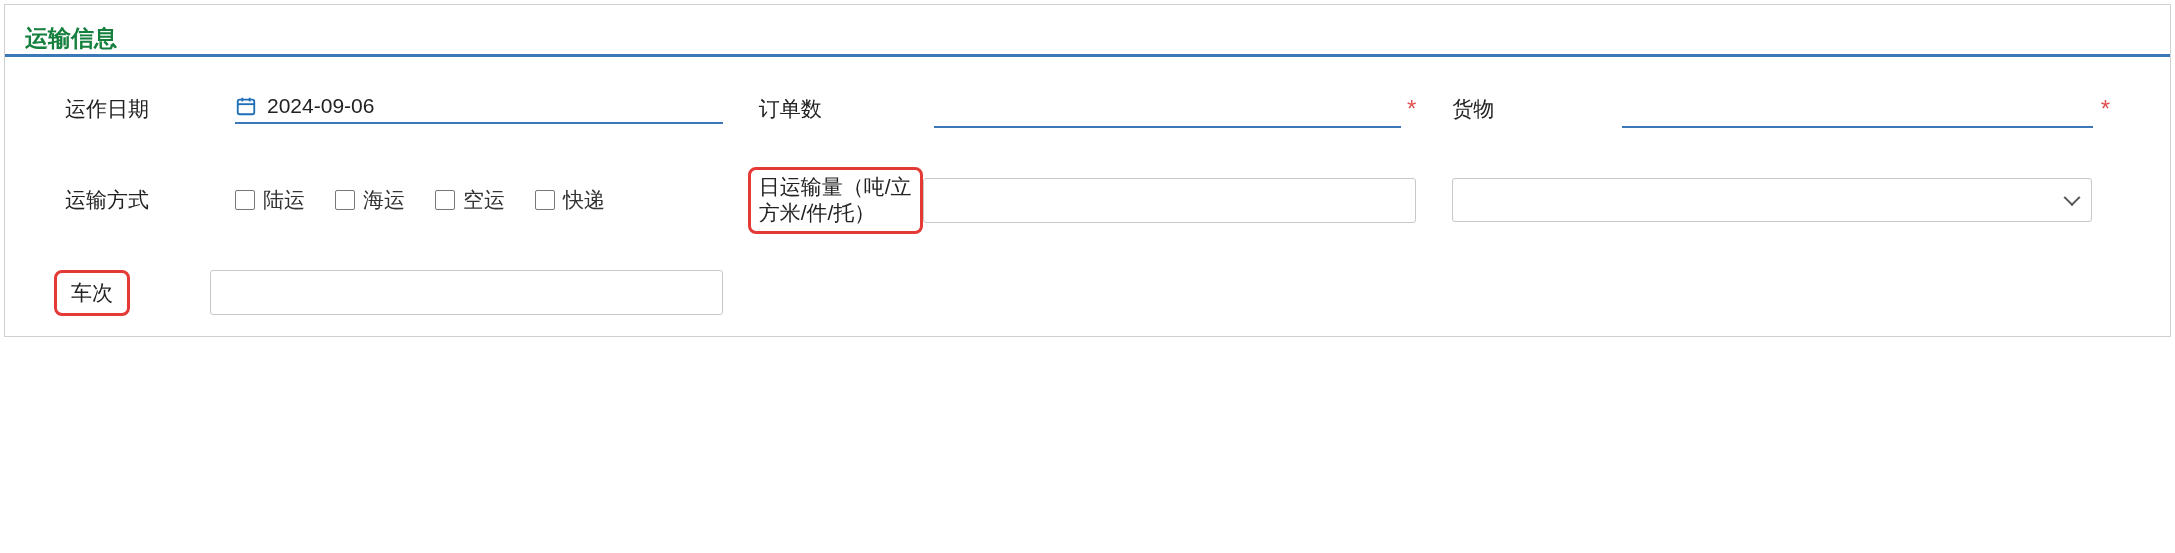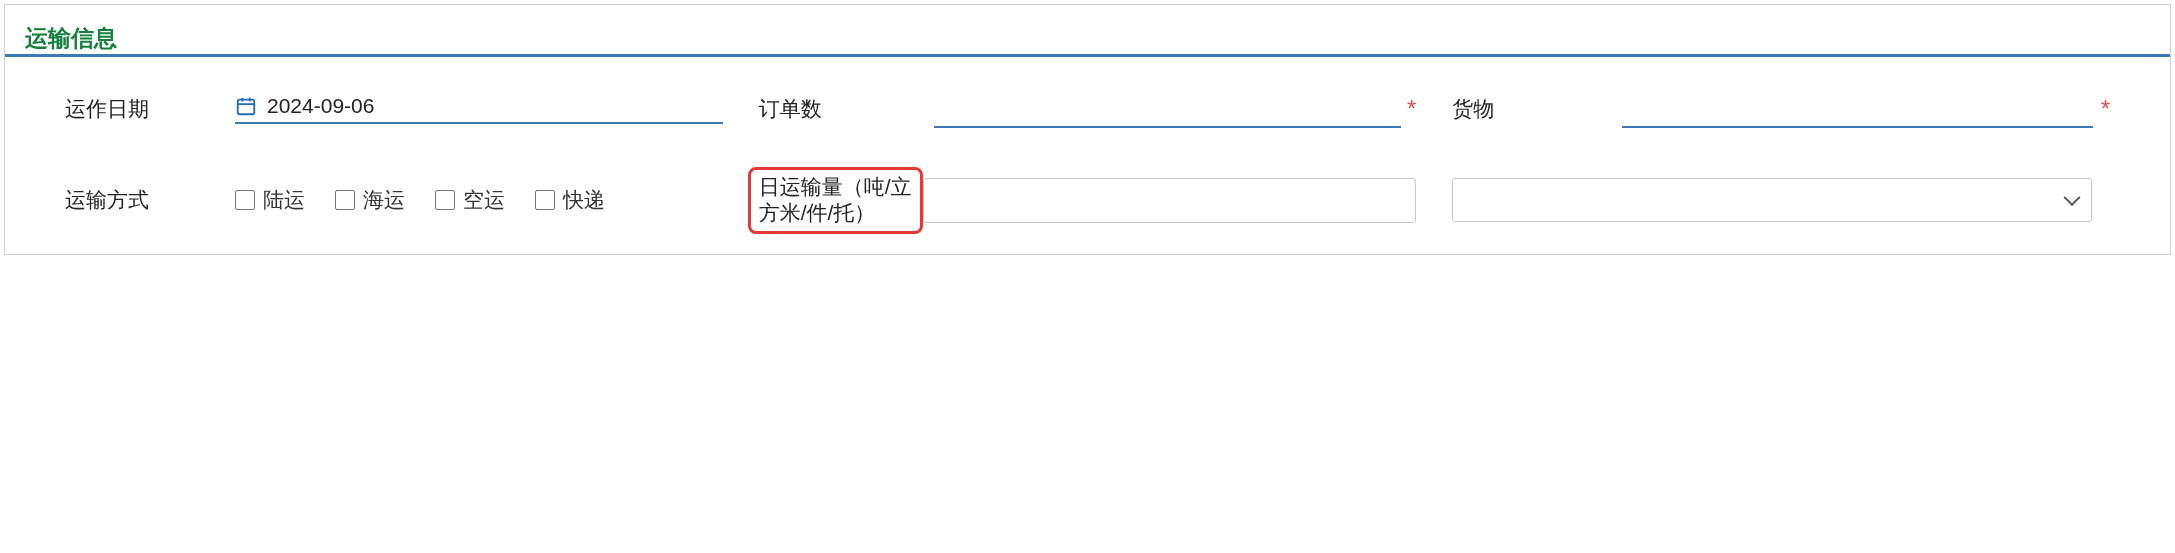--- a/index.html
+++ b/index.html
@@ -247,15 +247,21 @@
       <div class="input-cell">
         <div class="select-wrap">
           <select class="boxed-select">
             <option></option>
           </select>
         </div>
       </div>
     </div>
 
 
+    <div class="form-row right-col narrow-input">
+      <div class="label-cell highlighted" style="width:auto;padding:6px 14px;">车次</div>
+      <div class="input-cell" style="margin-left:80px;">
+        <input type="text" class="boxed-input" value="" style="">
+      </div>
+    </div>
 
   </div>
 </div>
 
 </body></html>

